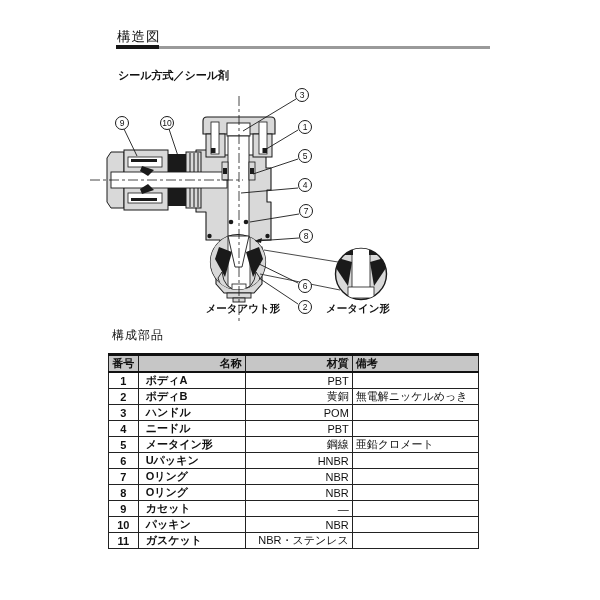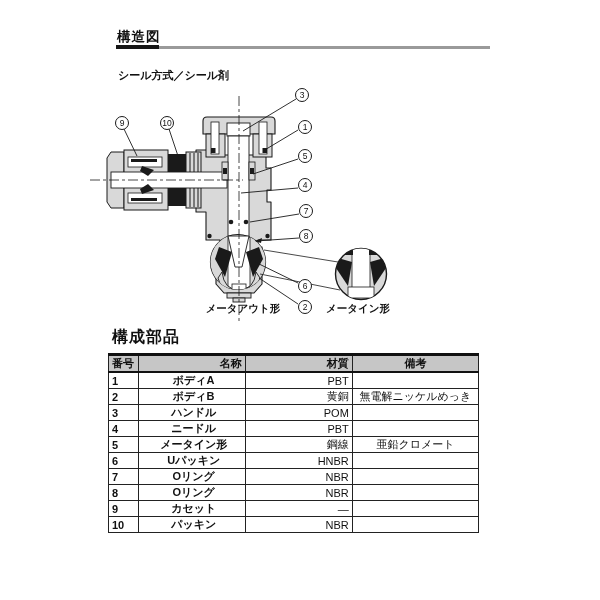--- a/index.html
+++ b/index.html
@@ -1,39 +1,39 @@
 <!DOCTYPE html>
 <html><head>
 <meta charset="utf-8">
 <style>
   * { margin:0; padding:0; box-sizing:border-box; }
   html,body { width:600px; height:600px; background:#fff; overflow:hidden; }
   body { position:relative; font-family:"Liberation Sans","DejaVu Sans",sans-serif; color:#111; }
 
   .abs { position:absolute; }
 
-  .sec-title { font-weight:bold; }
+  .sec-title { font-weight:normal; }
   #title-structure { left:117px; top:28px; font-size:13.5px; letter-spacing:1px; }
   #title-underline-black { left:116px; top:45px; width:43px; height:4px; background:#161616; }
   #title-rule-gray { left:159px; top:46px; width:331px; height:3px; background:#9a9a9a; }
 
   #spec-block { left:118px; top:69px; font-size:11px; font-weight:bold; line-height:13.5px; white-space:nowrap; }
 
-  #parts-title { left:112px; top:327px; font-size:16px; letter-spacing:1px; }
+  #parts-title { left:112px; top:327px; font-size:12px; letter-spacing:1px; }
 
   
   #parts-table { left:108px; top:353px; width:371px; border-collapse:collapse;
                  border-top:3px solid #111; font-size:11px; table-layout:fixed; }
   #parts-table th, #parts-table td { border:1px solid #222; height:16px; padding:0 3px;
                  overflow:hidden; white-space:nowrap; }
   #parts-table thead th { background:#c6c6c6; font-weight:bold; border-bottom:2px solid #111; }
-  .col-no  { width:28px; text-align:left; font-weight:bold;margin-top:24px; }
-  .col-nm  { width:101px; text-align:center; padding-left:7px !important; font-weight:bold; }
+  .col-no  { width:28px; text-align:center; font-weight:bold;margin-top:24px; }
+  .col-nm  { width:101px; text-align:left; padding-left:7px !important; font-weight:bold; }
   .col-mt  { width:101px; text-align:right; }
-  .col-bk  { width:119px; text-align:center; }
+  .col-bk  { width:119px; text-align:left; }
   #parts-table thead .col-nm { text-align:right; padding-left:3px !important; }
 
   svg text { font-family:"Liberation Sans","DejaVu Sans",sans-serif; }
   .callout-num { font-size:8.5px; fill:#111; }
   .dia-label { font-size:10.5px; font-weight:bold; fill:#111; }
 </style>
 </head>
 <body>
 
 <div class="abs sec-title" id="title-structure">構造図</div>
@@ -257,14 +257,20 @@
         <td class="col-nm">カセット</td>
         <td class="col-mt">—</td>
         <td class="col-bk"></td>
       </tr>
     <tr>
         <td class="col-no">10</td>
         <td class="col-nm">パッキン</td>
         <td class="col-mt">NBR</td>
         <td class="col-bk"></td>
       </tr>
+    <tr>
+        <td class="col-no">11</td>
+        <td class="col-nm">ガスケット</td>
+        <td class="col-mt">NBR・ステンレス</td>
+        <td class="col-bk"></td>
+      </tr>
   </tbody>
 </table>
 
 </body></html>

